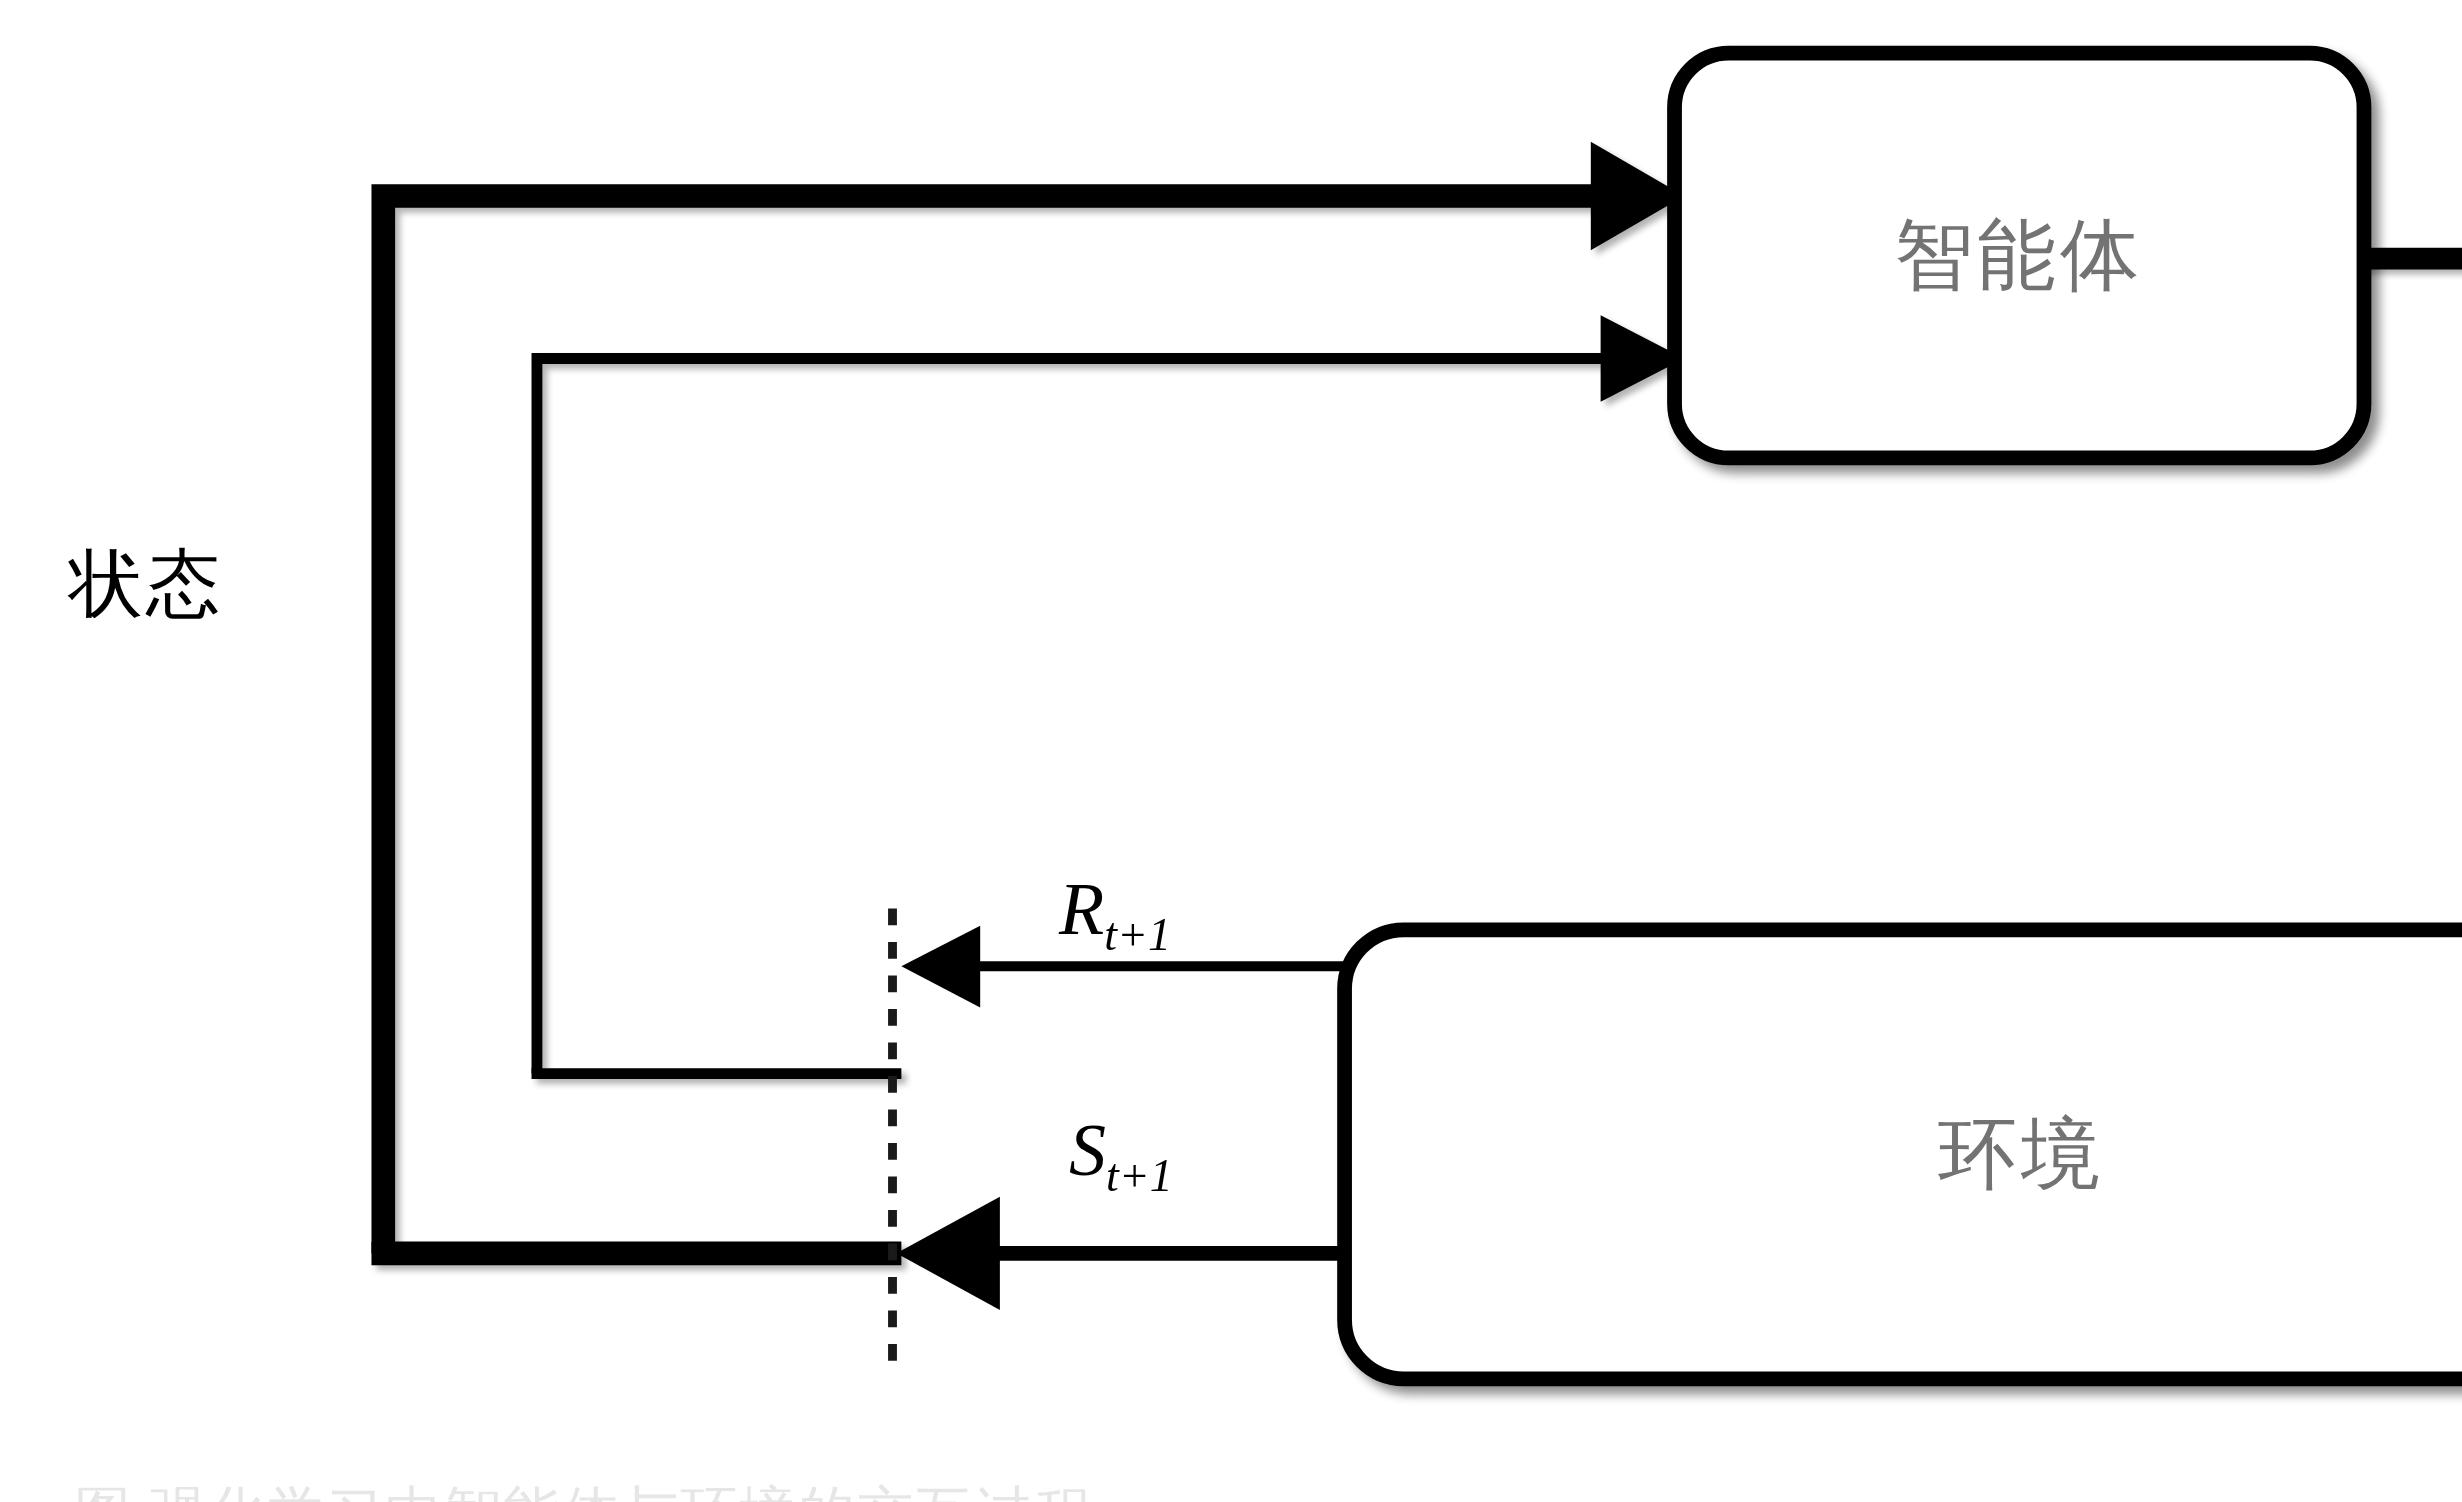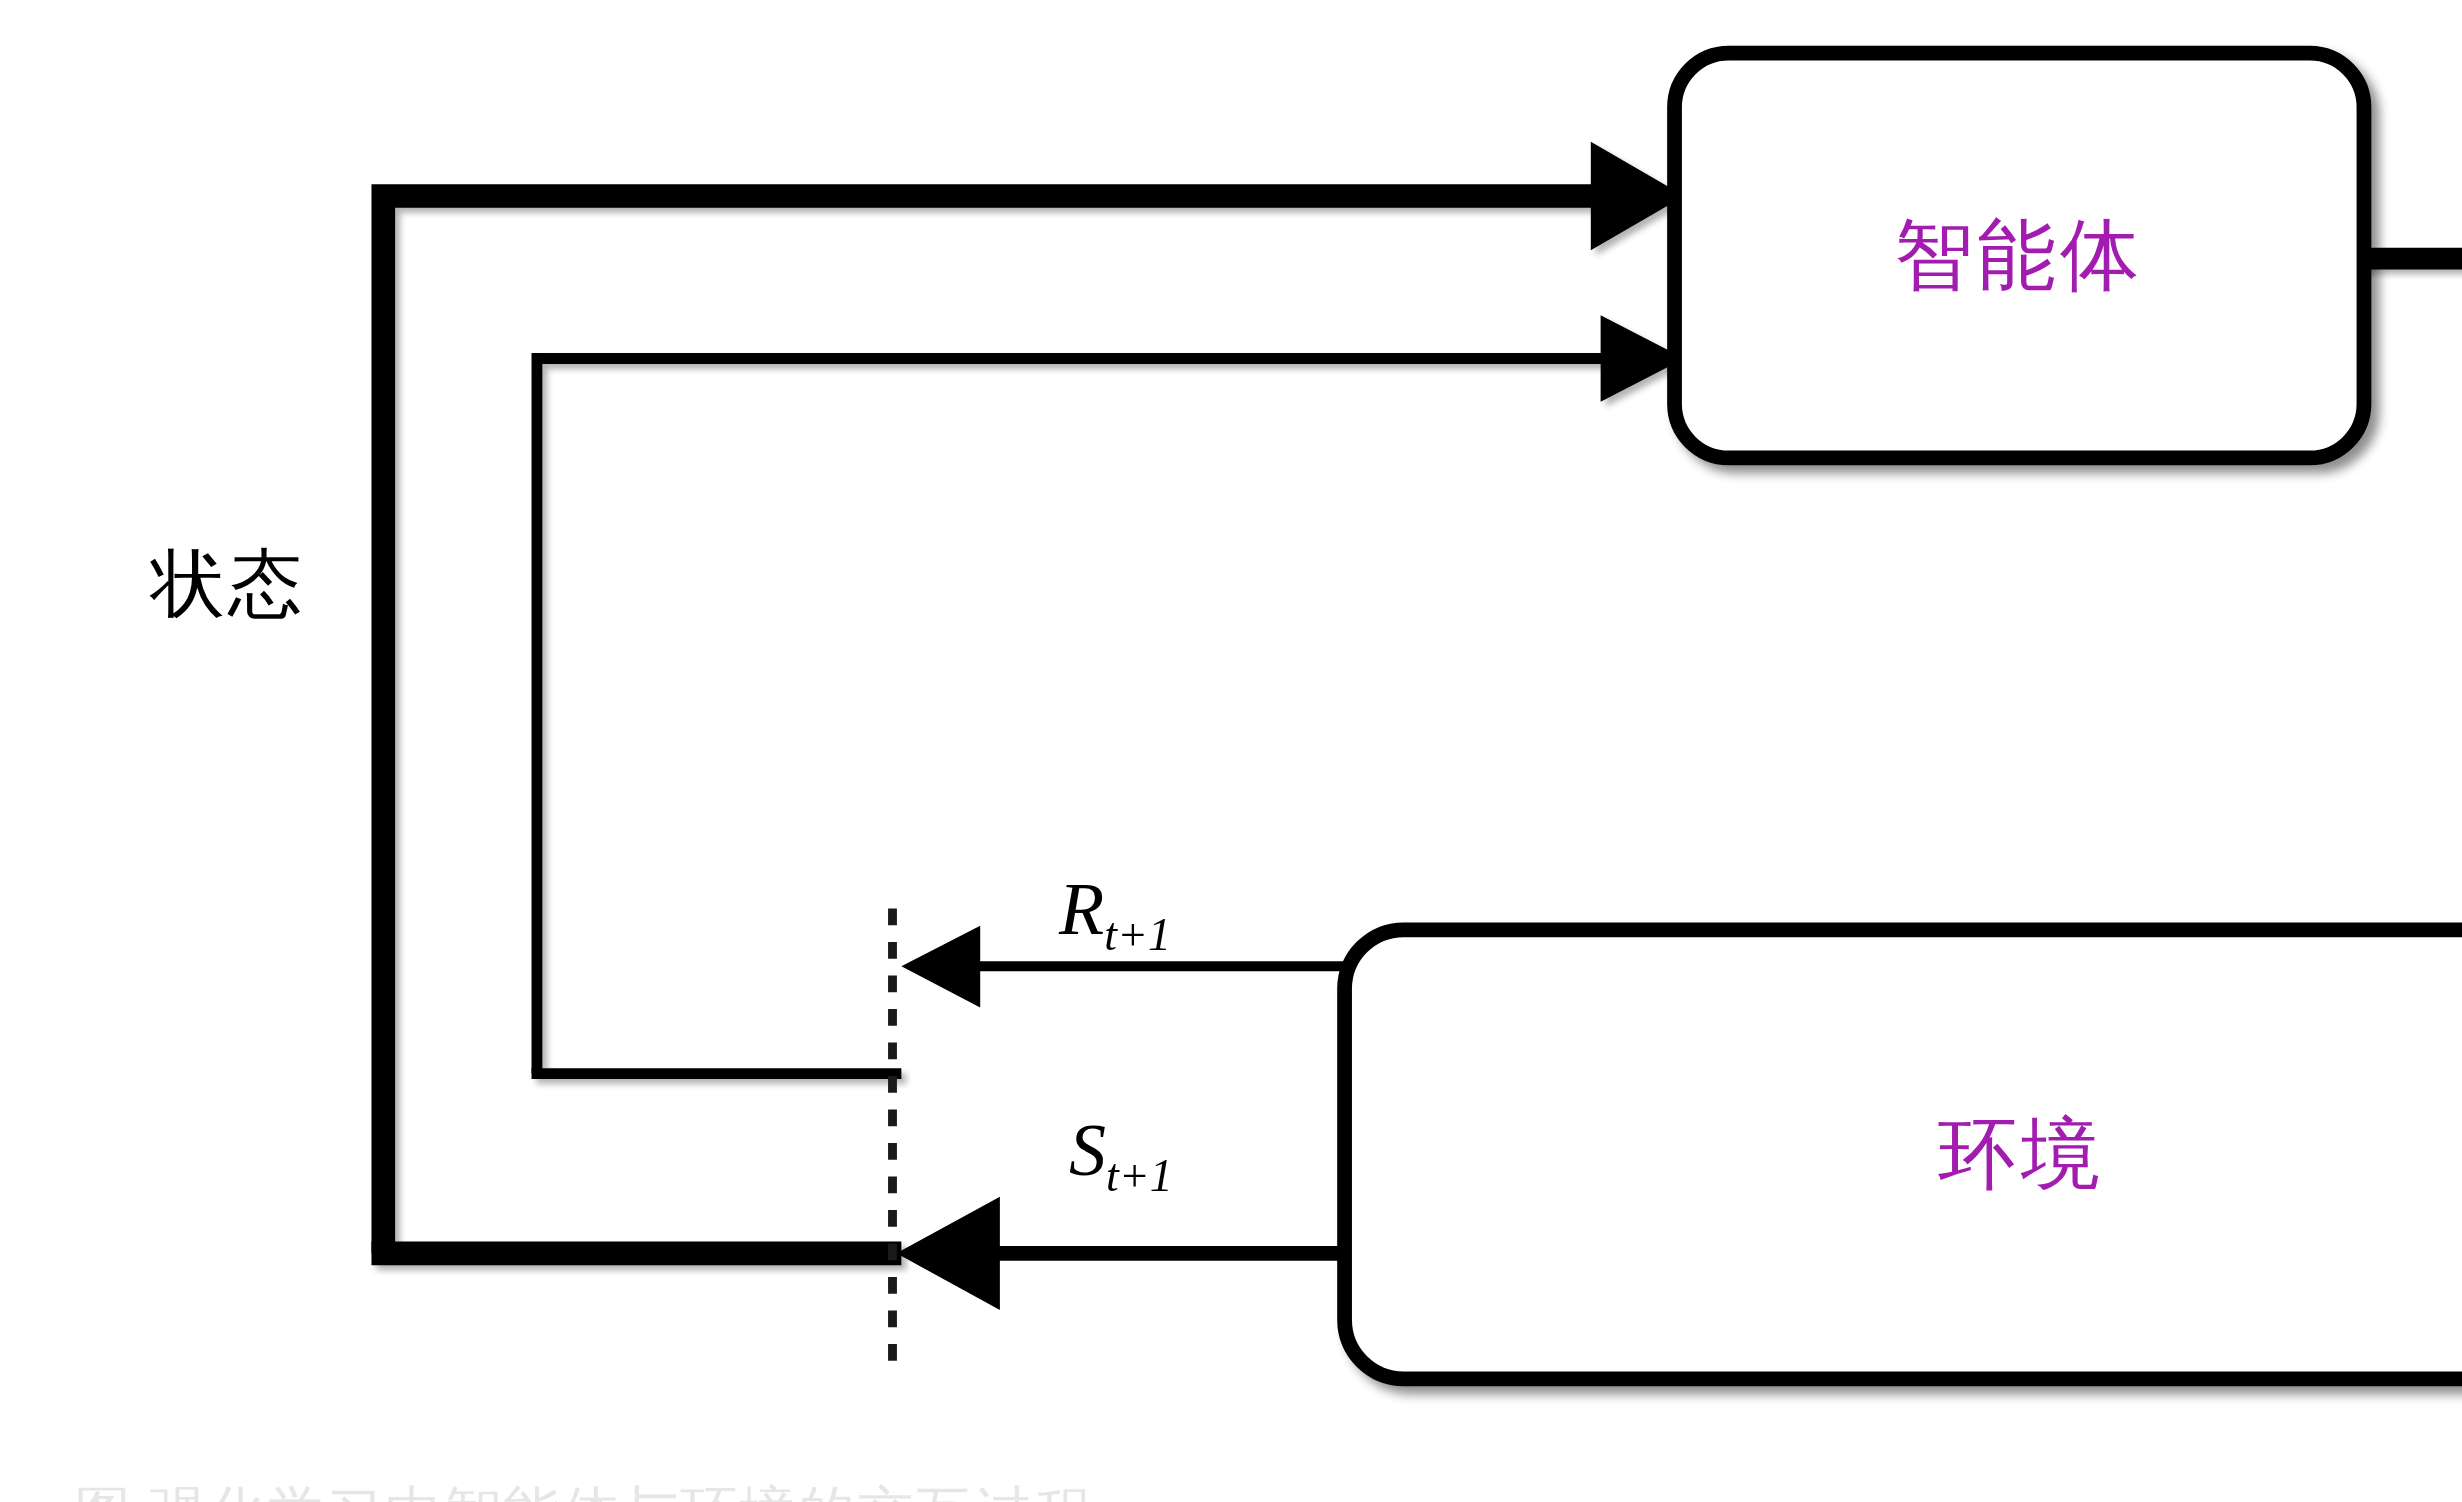--- a/index.html
+++ b/index.html
@@ -23,21 +23,21 @@
     position: absolute;
     left: 0;
     top: 0;
     width: 3940px;
     height: 1502px;
   }
 
   
   .label-block {
     position: absolute;
-    text-align: right;
+    text-align: left;
     color: #000000;
     line-height: 1.0;
   }
   .cjk {
     font-family: "Liberation Serif", "DejaVu Serif", serif;
     font-size: 74px;
     letter-spacing: 3px;
     white-space: nowrap;
   }
   .mathvar {
@@ -66,21 +66,21 @@
     font-size: 0.62em;
     vertical-align: sub;
     font-style: italic;
     text-align: center;
   }
 
   .box-label {
     position: absolute;
     font-family: Liberation Mono, monospace;
     font-size: 79px;
-    color: #a21caf;
+    color: #737373;
     white-space: nowrap;
     letter-spacing: 3.9px;
     text-align: center;
   }
 
   
   #caption {
     position: absolute;
     left: 74px;
     top: 1475px;

